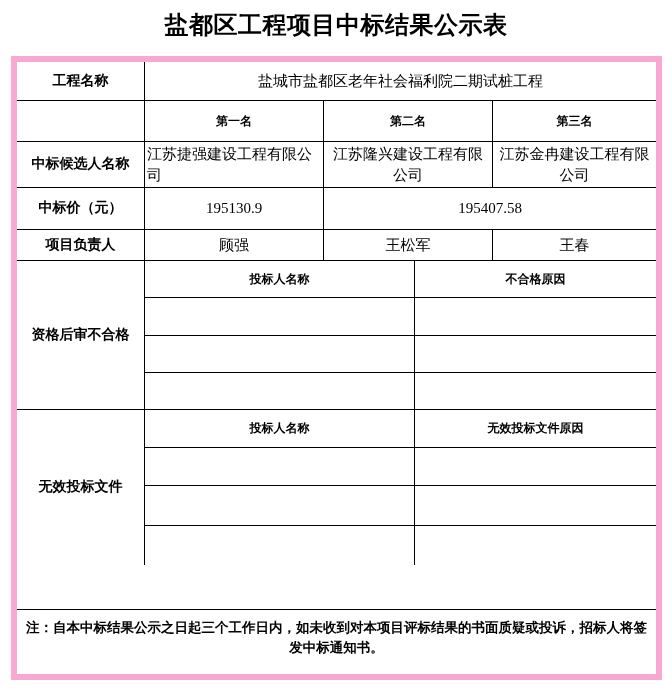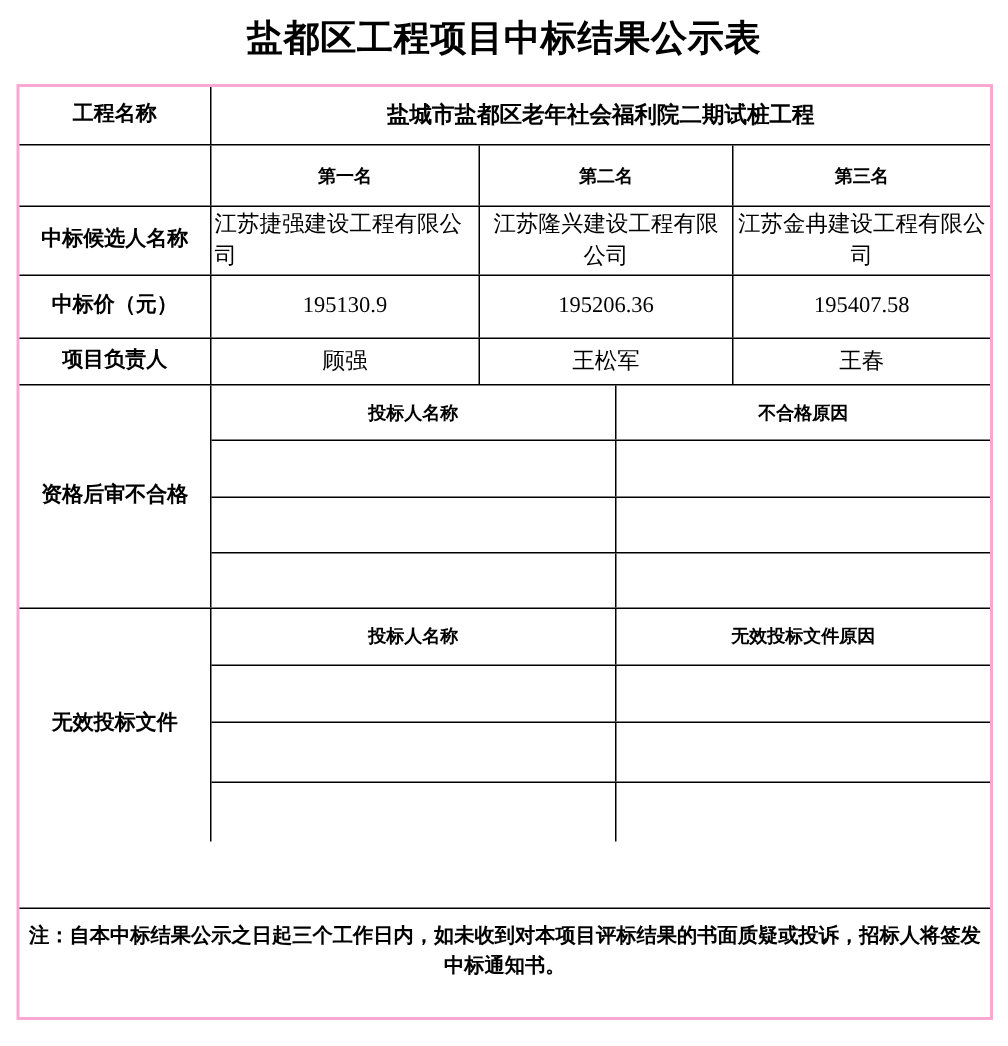--- a/index.html
+++ b/index.html
@@ -6,37 +6,37 @@
   .sheet{
     position:relative;width:672px;height:697px;background:#ffffff;
     font-family:"Liberation Serif","DejaVu Serif",serif;color:#000;
   }
   .doc-title{
     position:absolute;top:9px;left:0;width:672px;text-align:center;
     font-size:24px;font-weight:bold;letter-spacing:0.5px;
   }
   .grid{
     position:absolute;top:56px;left:11px;width:651px;height:624px;
-    box-sizing:border-box;border:2px solid #f9a8d4;background:#fff;
+    box-sizing:border-box;border:6px solid #f9a8d4;background:#fff;
     display:flex;flex-direction:column;
   }
   .row{display:flex;flex:0 0 auto;}
   .row + .row, .row + .section, .section + .section, .section + .row{border-top:1px solid #000;}
   .cell{
     box-sizing:border-box;border-right:1px solid #000;
     display:flex;align-items:center;justify-content:center;
     text-align:center;font-size:15px;line-height:1.35;padding:1px 2px;
     overflow:hidden;
   }
   .cell:last-child{border-right:none;}
   .lbl{width:128px;flex:0 0 128px;font-weight:bold;font-size:14px;}
   .c1{width:179px;flex:0 0 179px;}
   .c2{width:169px;flex:0 0 169px;}
   .c3{flex:1 1 auto;}
-  .wide{flex:1 1 auto;font-weight:bold;}
+  .wide{flex:1 1 auto;}
   .bold{font-weight:bold;font-size:12px;}
   .left-justify{justify-content:flex-start;text-align:left;}
   .h38{height:38px;} .h40{height:40px;} .h45{height:45px;} .h41{height:41px;} .h30{height:30px;}
   .section{display:flex;flex:0 0 auto;}
   .sub{flex:1 1 auto;display:flex;flex-direction:column;}
   .subrow{display:flex;flex:0 0 auto;}
   .subrow + .subrow{border-top:1px solid #000;}
   .s1{width:270px;flex:0 0 270px;}
   .s2{flex:1 1 auto;}
   .sh36{height:36px;} .sh37{height:37px;} .sh39{height:39px;}
@@ -72,21 +72,20 @@
     <div class="row h45">
       <div class="cell lbl">中标候选人名称</div>
       <div class="cell c1 left-justify">江苏捷强建设工程有限公司</div>
       <div class="cell c2">江苏隆兴建设工程有限公司</div>
       <div class="cell c3">江苏金冉建设工程有限公司</div>
     </div>
 
     <div class="row h41">
       <div class="cell lbl">中标价（元）</div>
       <div class="cell c1">195130.9</div>
-      <div class="cell c2">195206.36</div>
       <div class="cell c3">195407.58</div>
     </div>
 
     <div class="row h30">
       <div class="cell lbl">项目负责人</div>
       <div class="cell c1">顾强</div>
       <div class="cell c2">王松军</div>
       <div class="cell c3">王春</div>
     </div>
 

